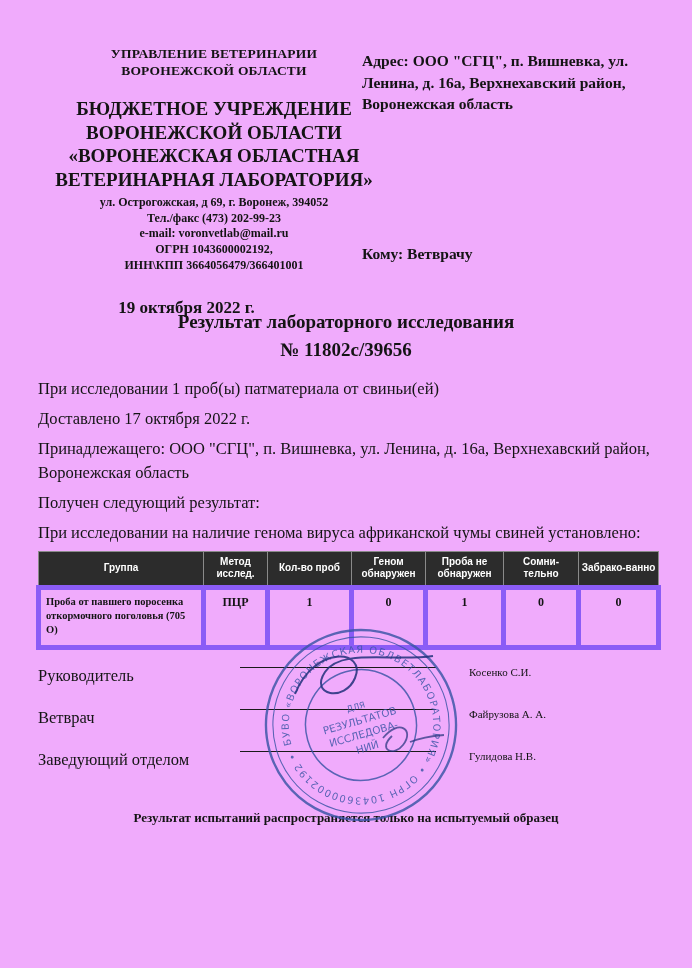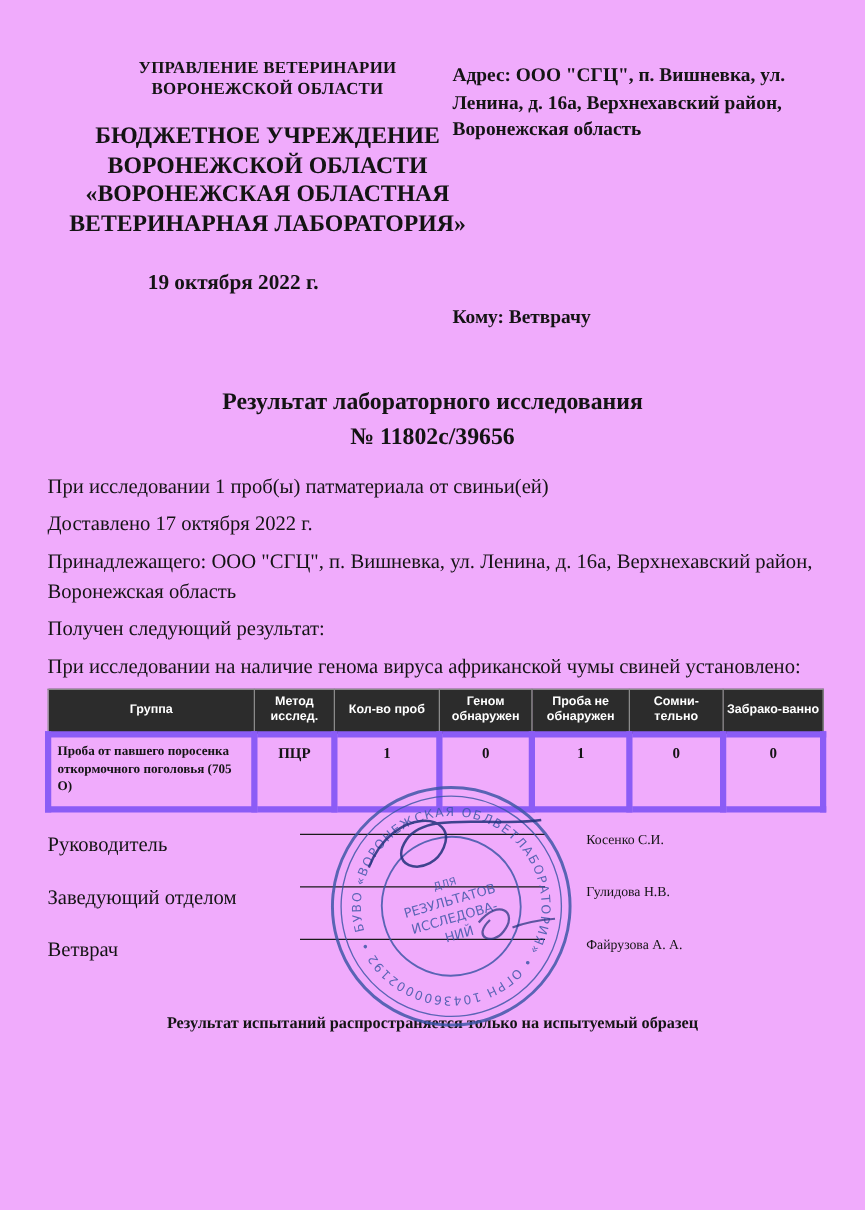--- a/index.html
+++ b/index.html
@@ -63,20 +63,25 @@
 <div class="page">
 
   <div class="header">
     <div class="h-left">
       <div class="authority">УПРАВЛЕНИЕ ВЕТЕРИНАРИИ
 ВОРОНЕЖСКОЙ ОБЛАСТИ</div>
       <div class="organization">БЮДЖЕТНОЕ УЧРЕЖДЕНИЕ
 ВОРОНЕЖСКОЙ ОБЛАСТИ
 «ВОРОНЕЖСКАЯ ОБЛАСТНАЯ
 ВЕТЕРИНАРНАЯ ЛАБОРАТОРИЯ»</div>
+      <div class="contacts">ул. Острогожская, д 69, г. Воронеж, 394052
+Тел./факс  (473) 202-99-23
+e-mail: voronvetlab@mail.ru
+ОГРН 1043600002192,
+ИНН\КПП 3664056479/366401001</div>
       <div class="doc-date">19 октября 2022 г.</div>
     </div>
     <div class="h-right">
       <div>Адрес: ООО "СГЦ", п. Вишневка, ул. Ленина, д. 16а, Верхнехавский район, Воронежская область</div>
       <div class="recipient-to">Кому: Ветврачу</div>
     </div>
   </div>
 
   <div class="title-block">
     <div>Результат лабораторного исследования</div>
@@ -125,28 +130,28 @@
     </tbody>
   </table>
 
   <div class="signatures">
     <div class="sig-row">
       <div class="sig-role">Руководитель</div>
       <div class="sig-line"></div>
       <div class="sig-name">Косенко С.И.</div>
     </div>
     <div class="sig-row">
+      <div class="sig-role">Ветврач</div>
+      <div class="sig-line"></div>
+      <div class="sig-name">Файрузова А. А.</div>
+    </div>
+    <div class="sig-row">
       <div class="sig-role">Заведующий отделом</div>
       <div class="sig-line"></div>
       <div class="sig-name">Гулидова Н.В.</div>
-    </div>
-    <div class="sig-row">
-      <div class="sig-role">Ветврач</div>
-      <div class="sig-line"></div>
-      <div class="sig-name">Файрузова А. А.</div>
     </div>
   </div>
 
   <div class="footer-note">Результат испытаний распространяется только на испытуемый образец</div>
 
   <div class="stamp-wrap">
     <svg viewBox="0 0 200 200">
       <g fill="none" stroke="#3a55a6">
         <circle cx="100" cy="100" r="96" stroke-width="2.4"></circle>
         <circle cx="100" cy="100" r="89" stroke-width="1.1"></circle>

